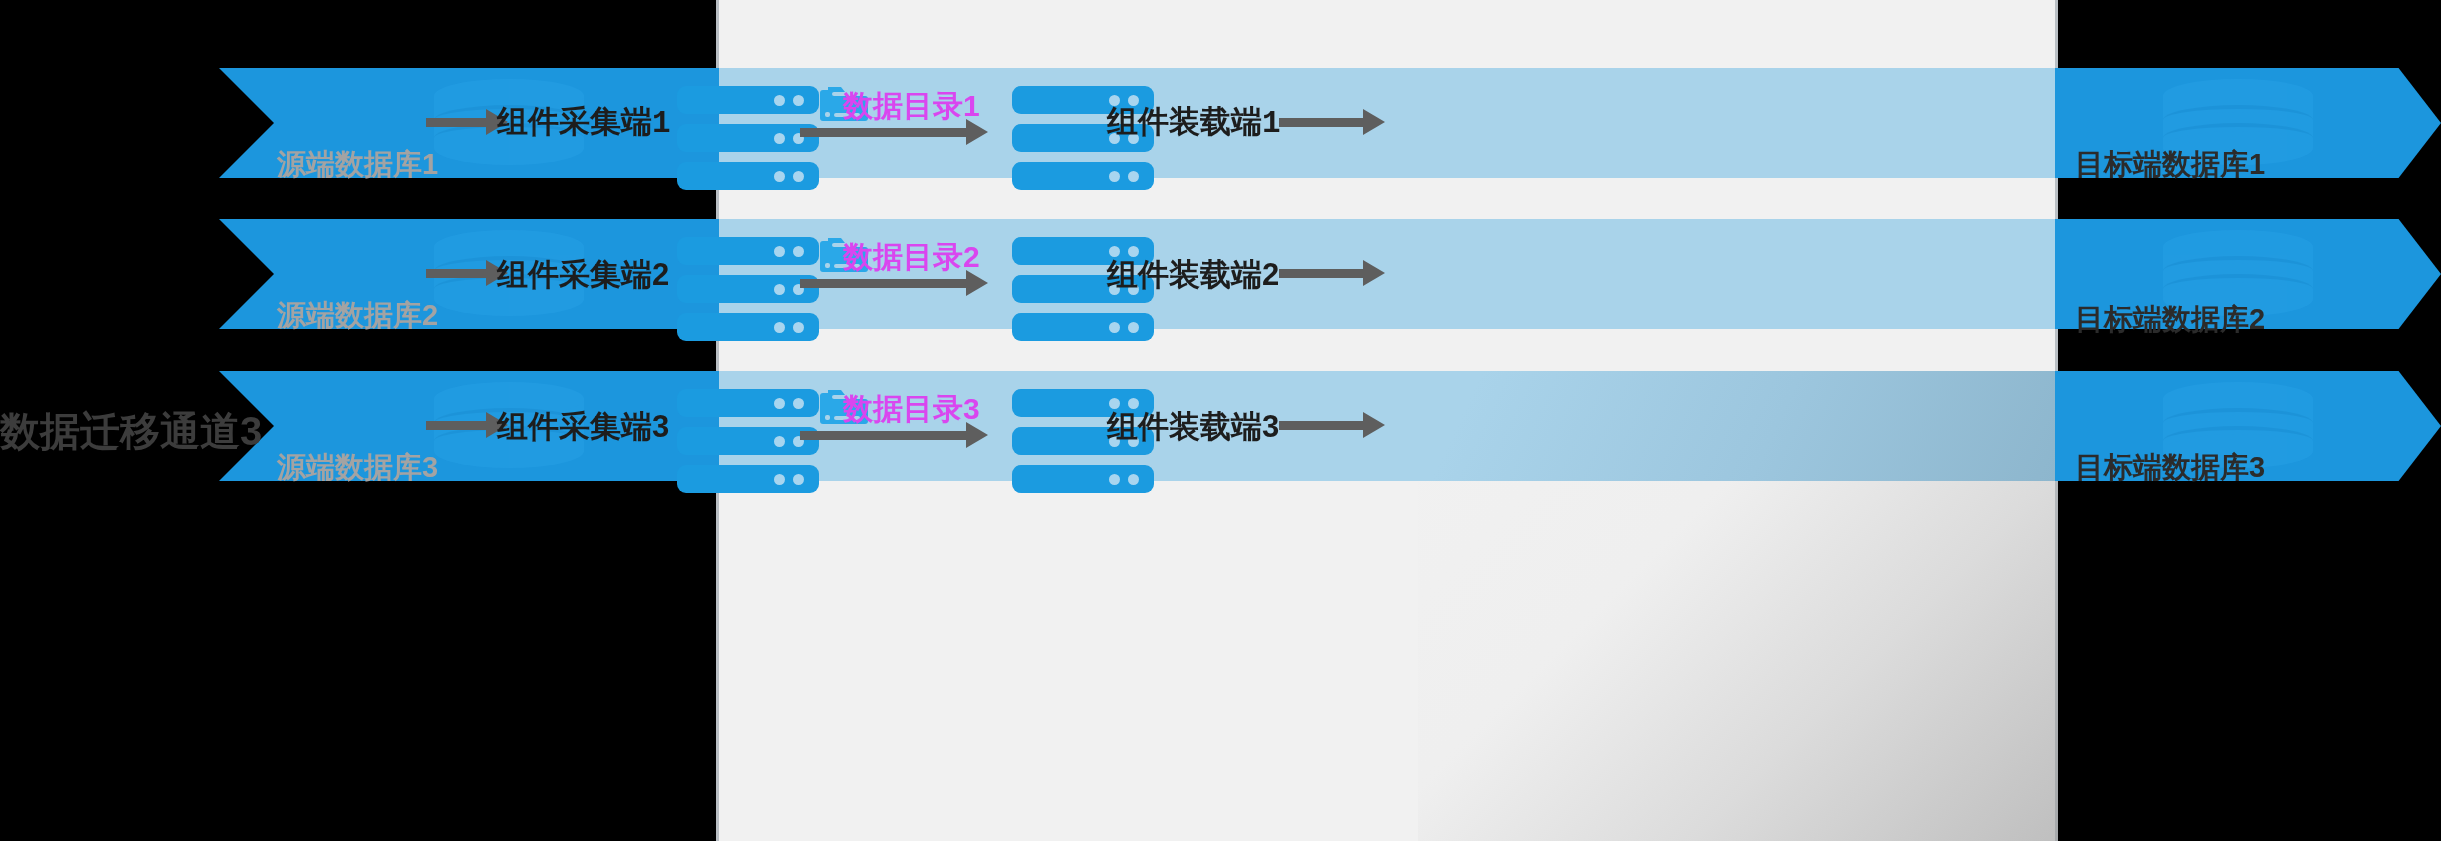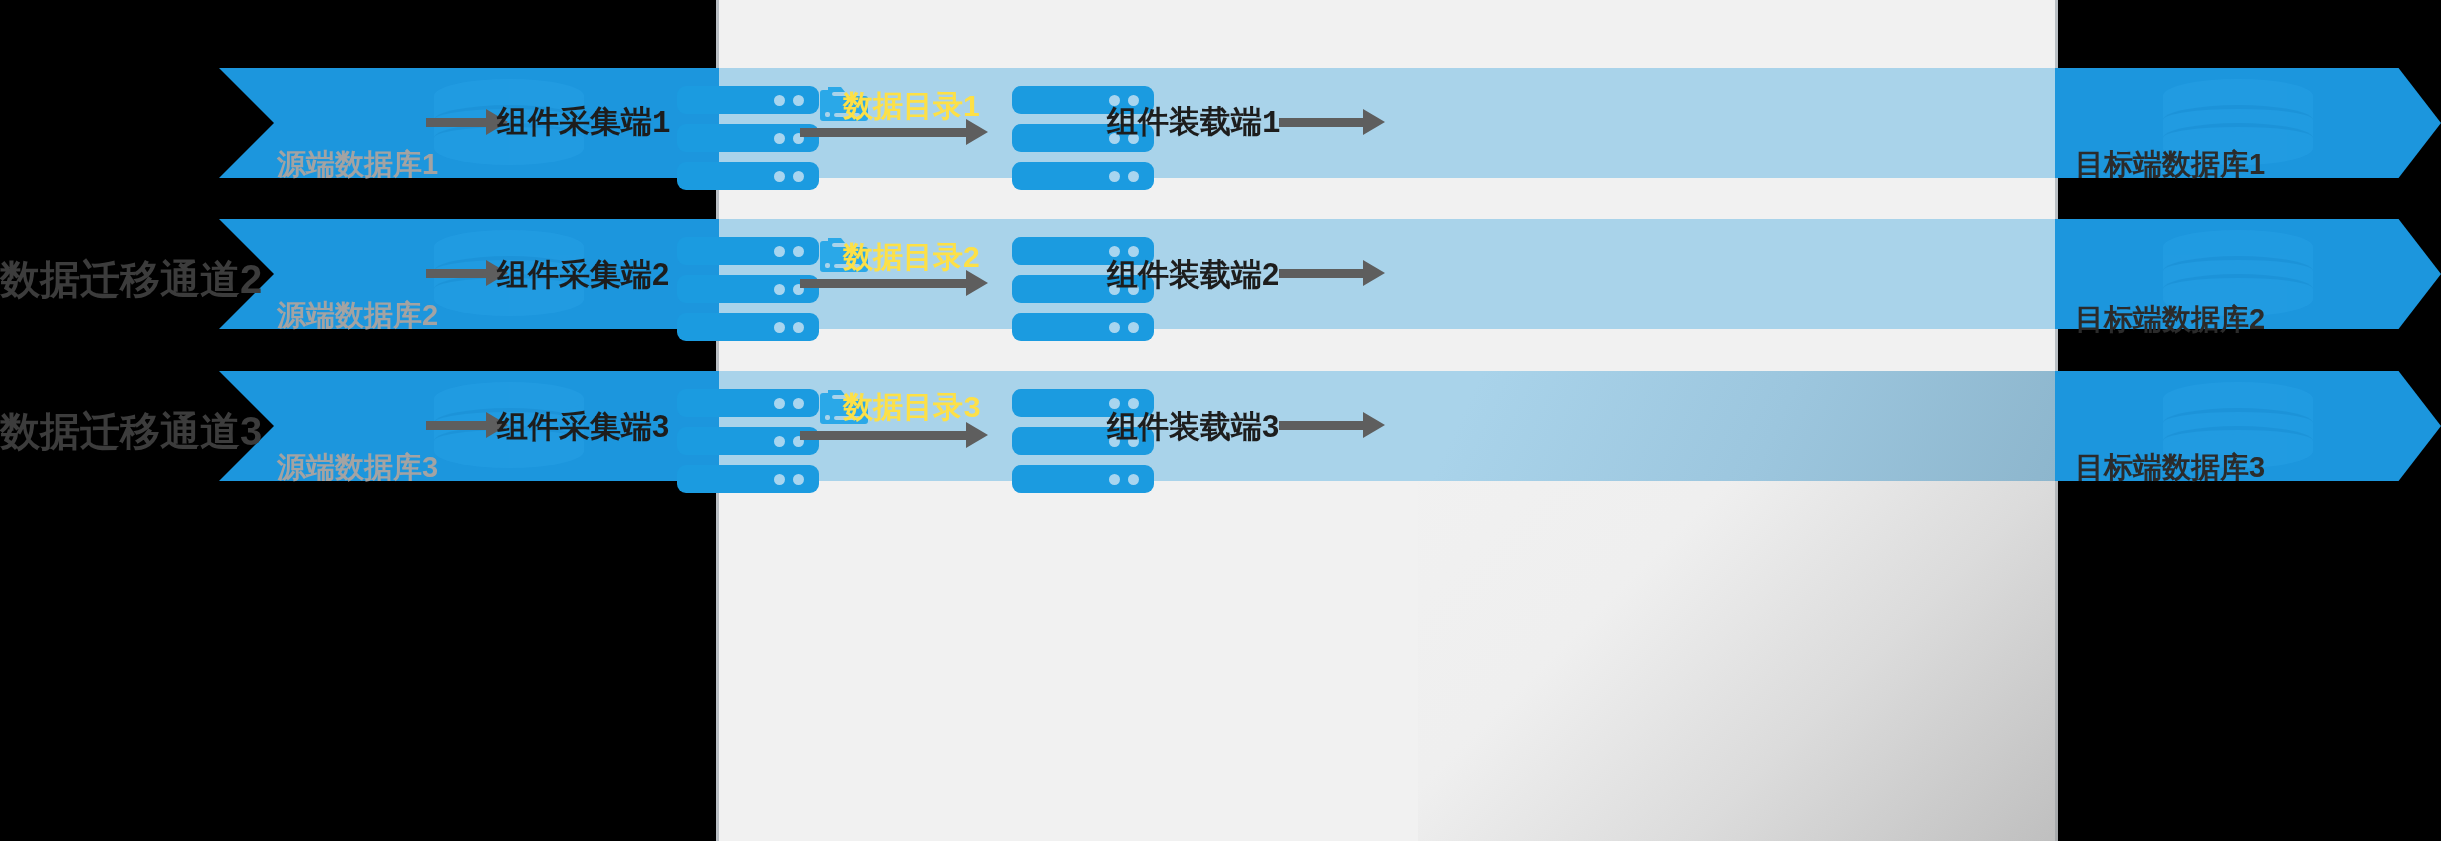--- a/index.html
+++ b/index.html
@@ -151,21 +151,21 @@
     font-size: 31px;
     font-weight: bold;
     color: #1d1d1d;
     white-space: nowrap;
     line-height: 1;
   }
   .catalog-label {
     position: absolute;
     font-size: 30px;
     font-weight: bold;
-    color: #fde047;
+    color: #d946ef;
     white-space: nowrap;
     line-height: 1;
   }
 
   
   .server-stack {
     position: absolute;
     width: 142px;
     height: 104px;
   }
@@ -323,21 +323,20 @@
     <div class="chev-right">
       <div class="db-watermark" style="left:108px; top:11px;">
         <div class="cyl-body"></div>
         <div class="cyl-top"></div>
         <div class="cyl-bot"></div>
         <div class="cyl-ring" style="top:26px;"></div>
         <div class="cyl-ring" style="top:44px;"></div>
       </div>
     </div>
 
-    <div class="channel-label" style="top:40px;">数据迁移通道2</div>
 
     <div class="src-label" style="left:277px; top:82px;">源端数据库2</div>
 
     <div class="arrow" style="left:426px; top:50px; width:62px;"></div>
 
     <div class="comp-label" style="left:497px; top:40px;">组件采集端2</div>
 
     <div class="server-stack" style="left:677px; top:18px;">
       <div class="bar b1">
           <span class="dot d1"></span>
@@ -435,21 +434,21 @@
     </div>
 
     <svg class="folder-icon" style="left:818px; top:17px;" viewBox="0 0 54 40">
       <path d="M2 8 a3 3 0 0 1 3-3 h15 l5 6 h22 a3 3 0 0 1 3 3 v19 a3 3 0 0 1 -3 3 h-42 a3 3 0 0 1 -3 -3 z" fill="#2aa8e8"></path>
       <path d="M10 2 h13 l4 5 h-17 z" fill="#2aa8e8"></path>
       <rect x="7" y="27" width="5" height="5" rx="2" fill="#a9d3ea"></rect>
       <rect x="16" y="28" width="26" height="4" rx="2" fill="#a9d3ea"></rect>
       <rect x="14" y="7" width="20" height="4" rx="2" fill="#a9d3ea"></rect>
     </svg>
 
-    <div class="catalog-label" style="left:843px; top:23px;font-family:Liberation Mono, monospace;">数据目录3</div>
+    <div class="catalog-label" style="left:843px; top:23px;">数据目录3</div>
 
     <div class="arrow" style="left:800px; top:60px; width:168px;"></div>
 
     <div class="server-stack" style="left:1012px; top:18px;">
       <div class="bar b1">
           <span class="dot d1"></span>
           <span class="dot d2"></span>
         </div>
       <div class="bar b2">
           <span class="dot d1"></span>

